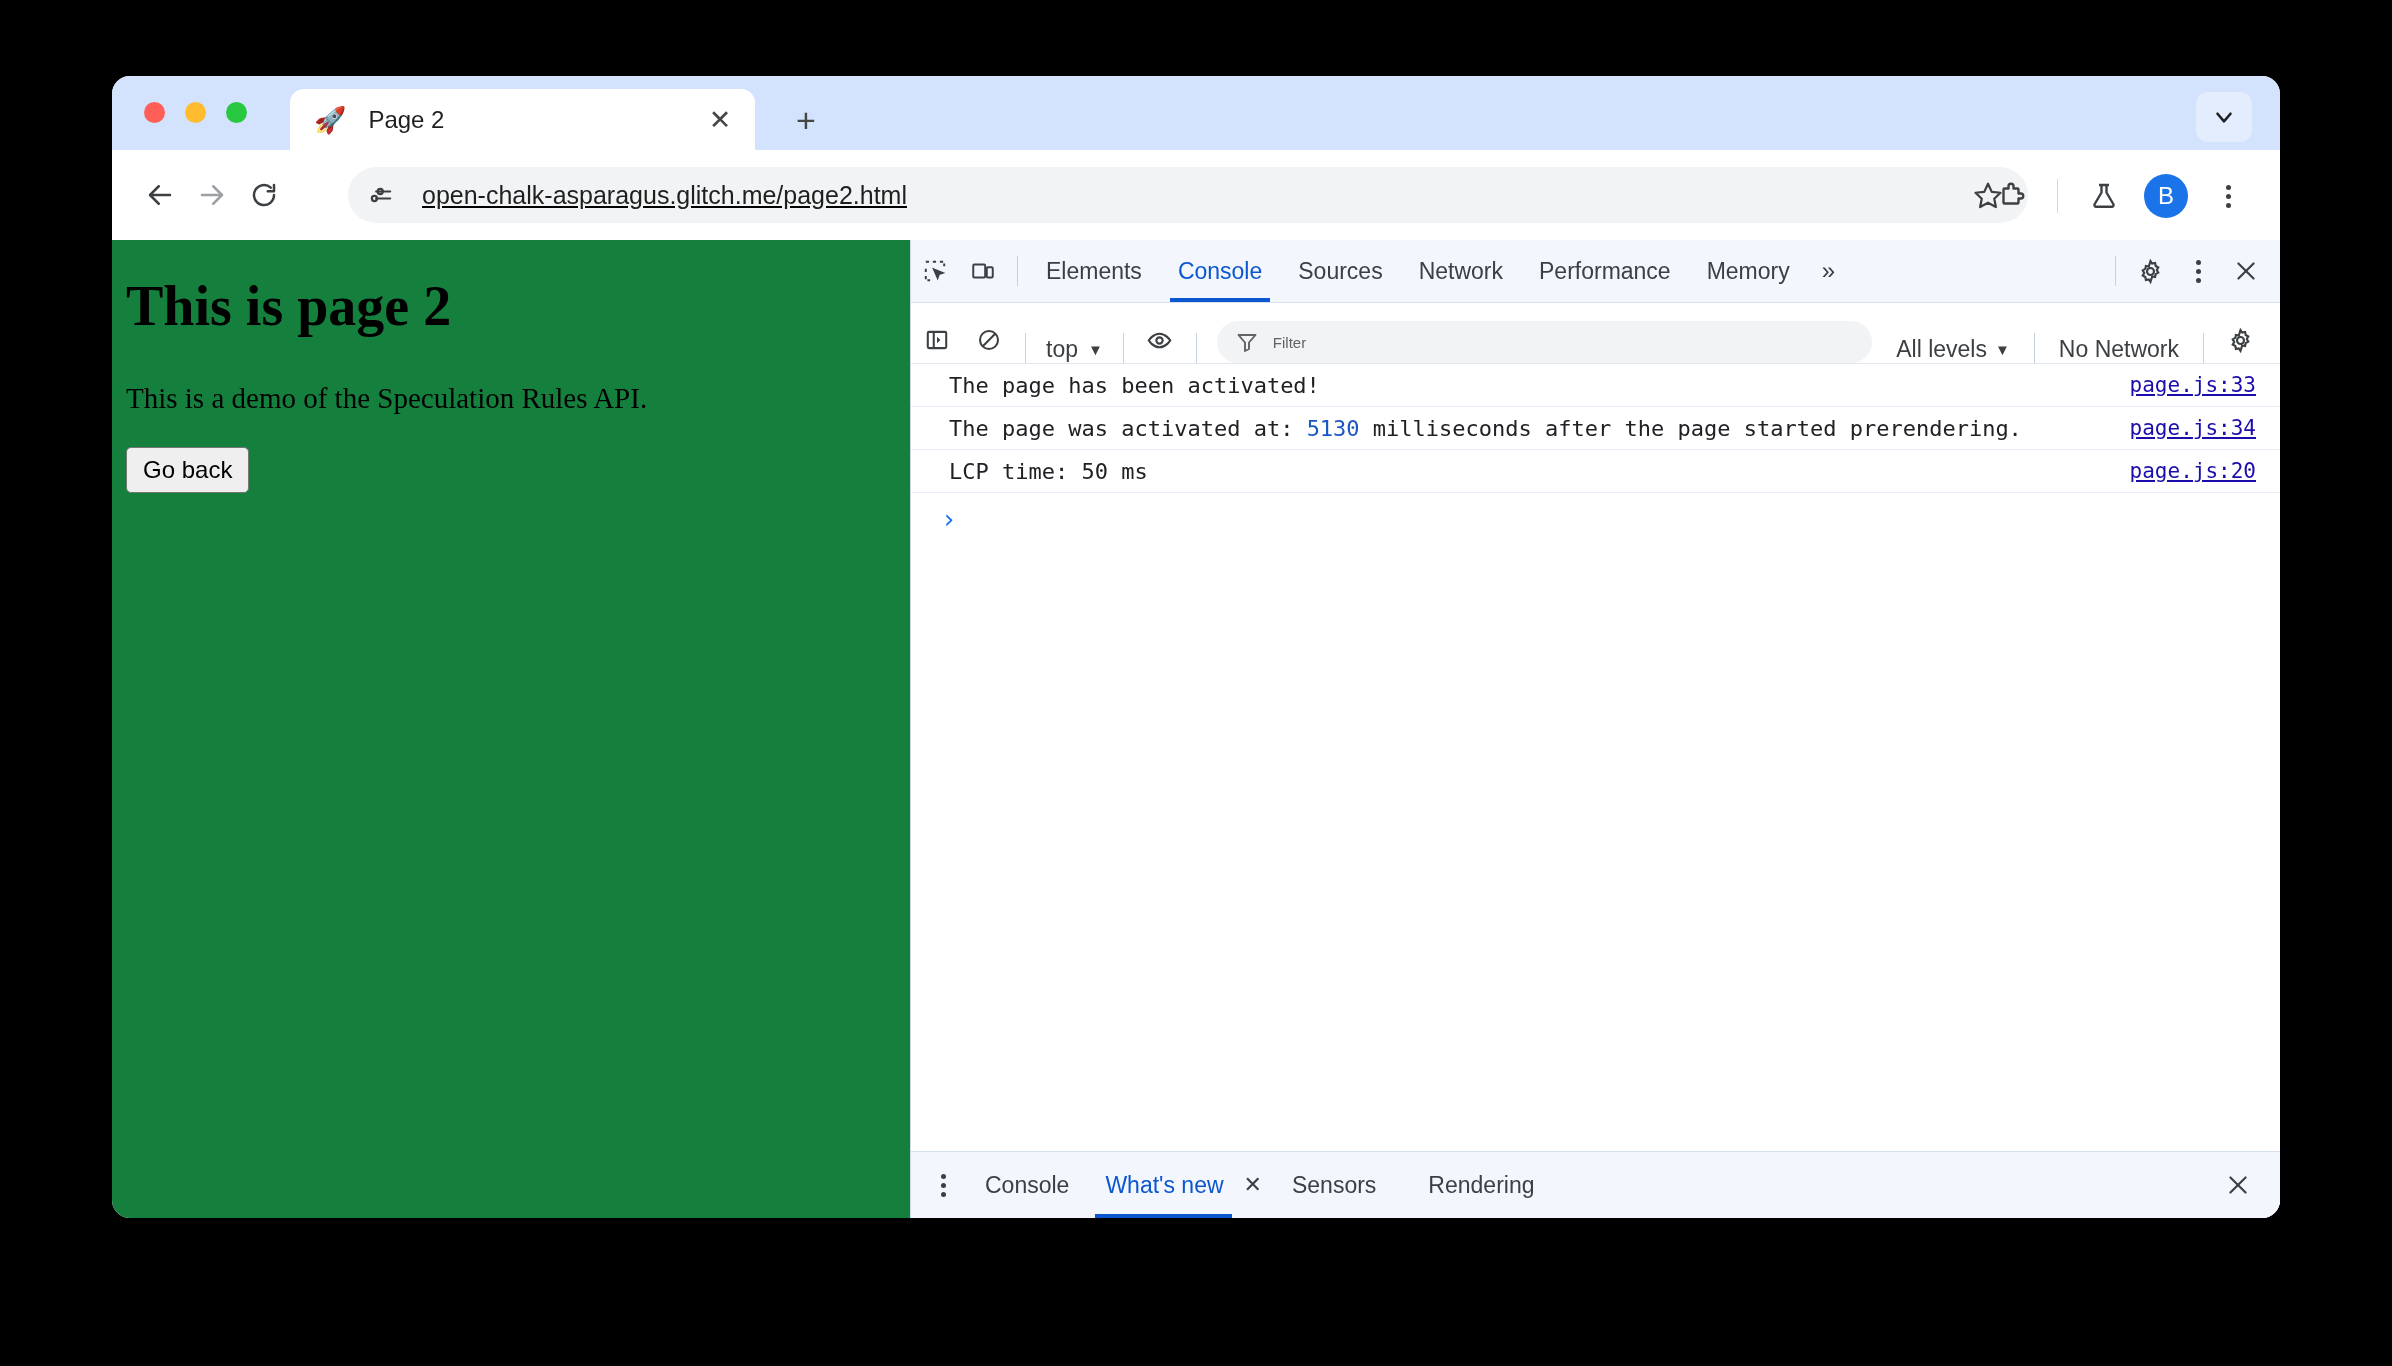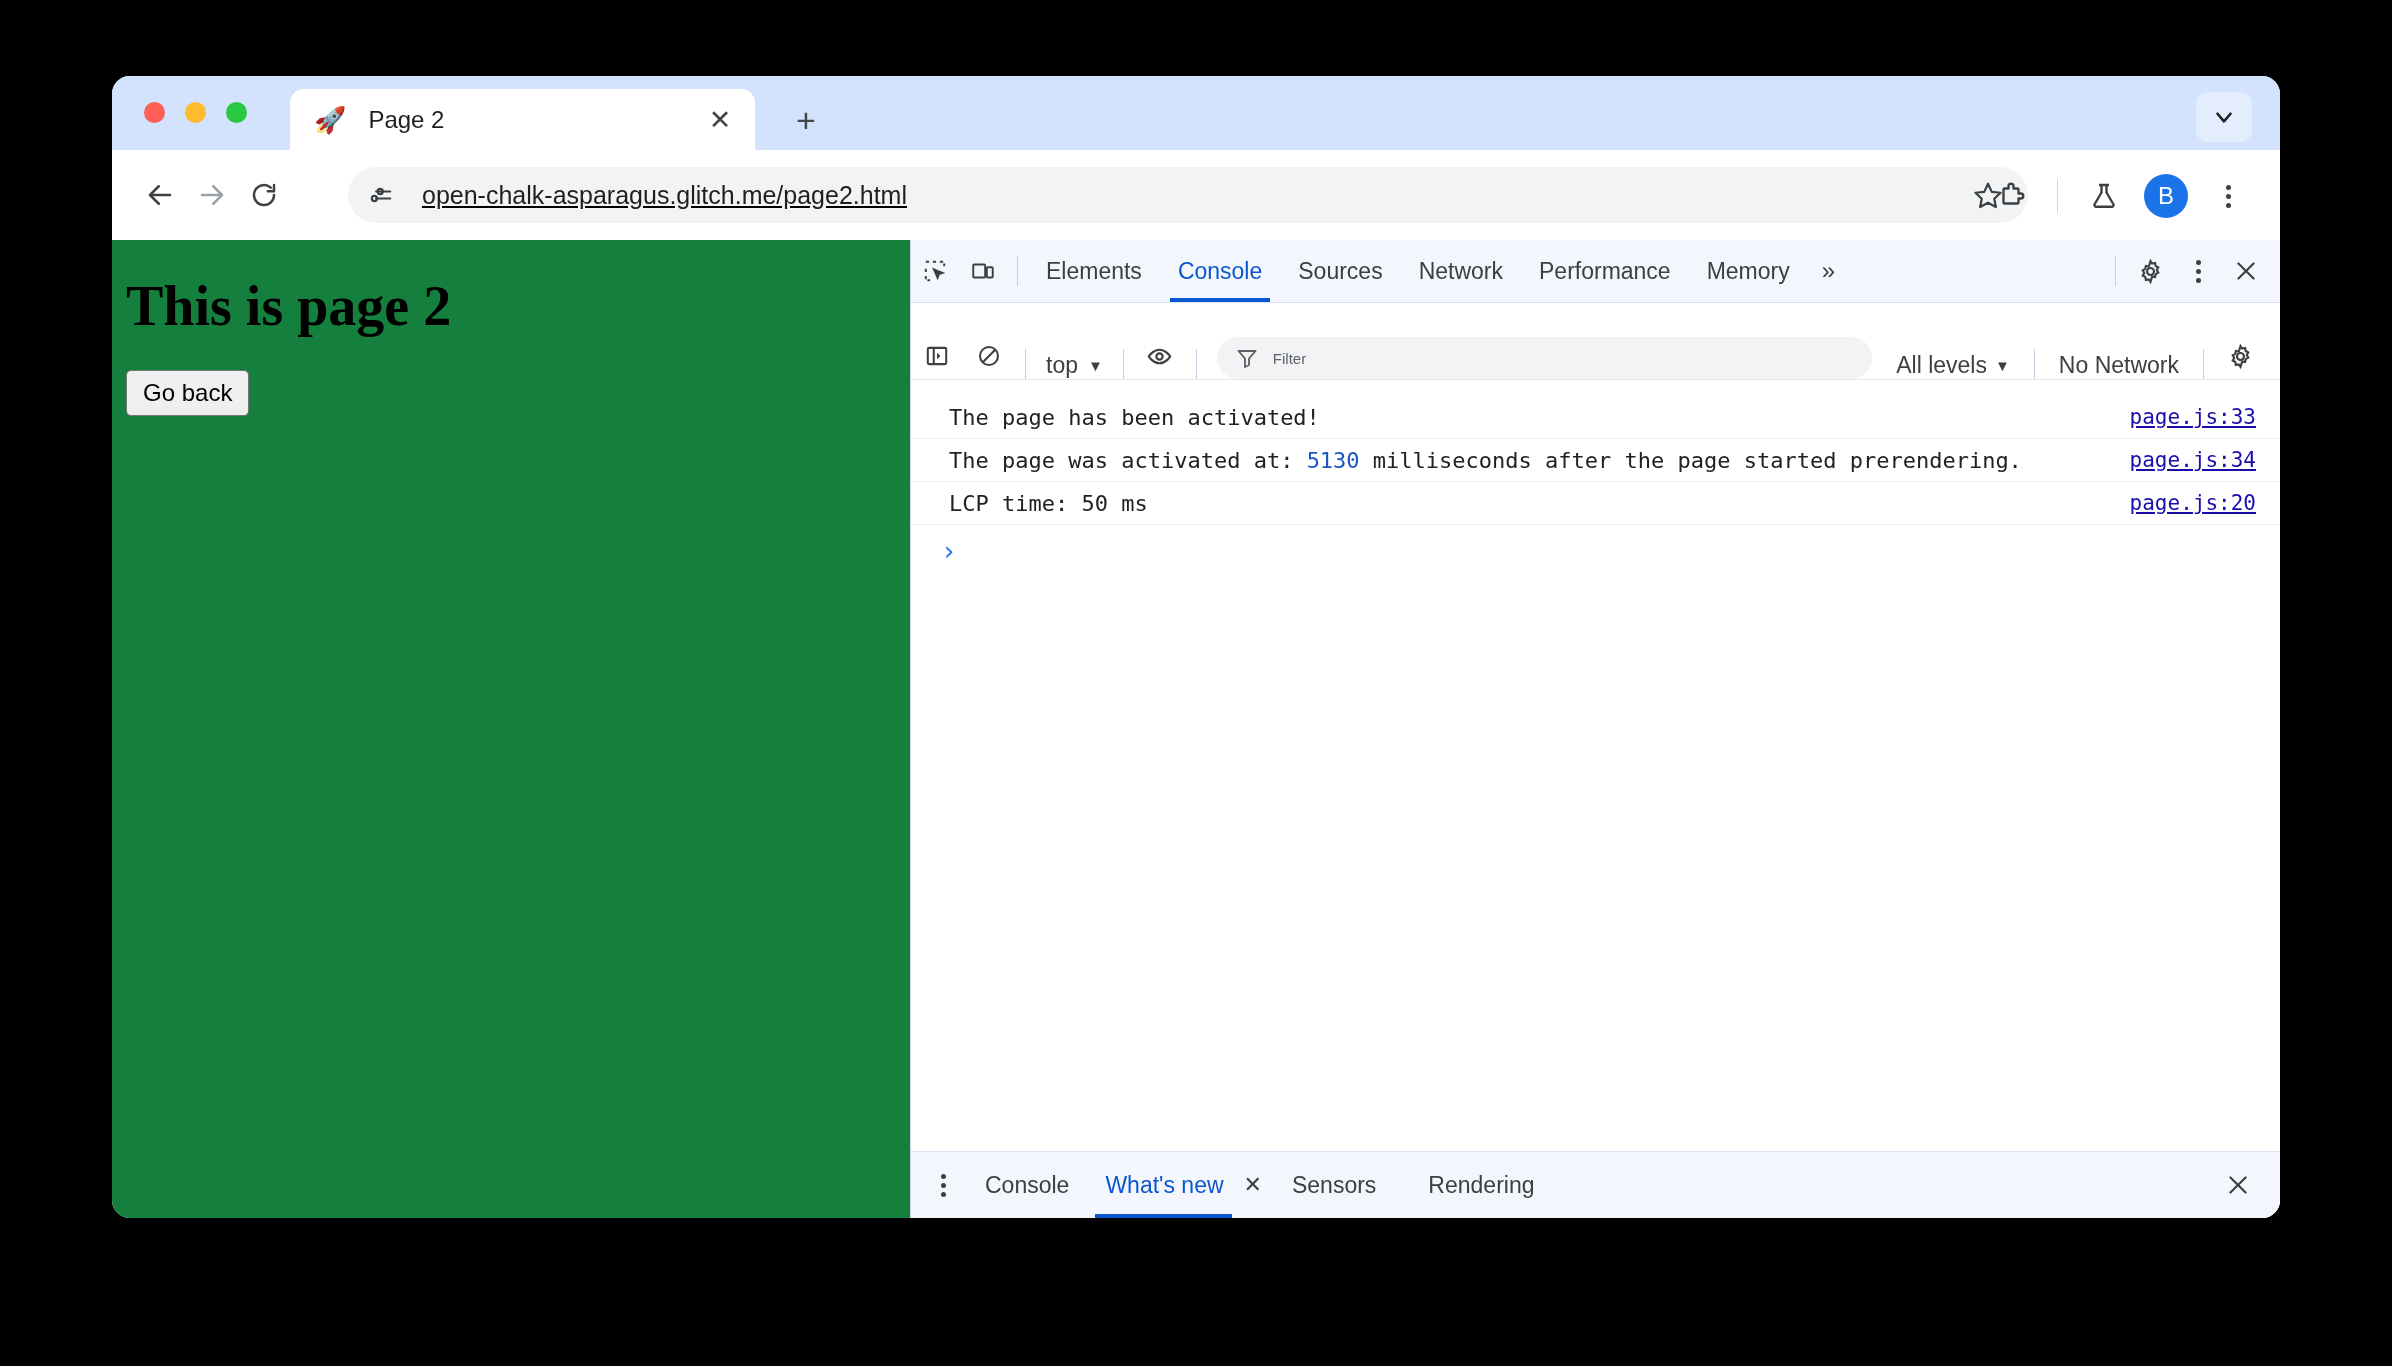--- a/index.html
+++ b/index.html
@@ -45,21 +45,21 @@
 
   
   .split{position:absolute;top:164px;left:0;right:0;bottom:0;display:flex;}
   .page{width:798px;background:#15803d;padding:0 0 0 14px;box-sizing:border-box;}
   .page h1{font-family:"Liberation Serif",serif;font-size:56px;margin:34px 0 0 0;color:#000;font-weight:bold;}
   .page p{font-family:"Liberation Serif",serif;font-size:29px;margin:44px 0 0 0;color:#000;}
   .page button.goback{margin-top:32px;font-family:"Liberation Sans",sans-serif;font-size:24px;padding:8px 16px;
           background:#efefef;border:1px solid #767676;border-radius:5px;color:#000;}
 
   
-  .devtools{flex:1;background:#fff;display:flex;flex-direction:column;border-left:1px solid #cfd8e8;gap:16px;}
+  .devtools{flex:1;background:#fff;display:flex;flex-direction:column;border-left:1px solid #cfd8e8;}
   .dt-tabbar{height:62px;background:#f3f6fc;display:flex;align-items:center;position:relative;
              border-bottom:1px solid #d7e0f0;}
   .dt-icobtn{width:48px;height:44px;display:flex;align-items:center;justify-content:center;color:#3c4043;}
   .dt-sep{width:1px;height:30px;background:#c7d0e0;margin:0 10px;}
   .dt-tab{font-size:23px;color:#3c4043;padding:0 18px;height:62px;display:flex;align-items:center;
           position:relative;white-space:nowrap;}
   .dt-tab.active{color:#0b57d0;}
   .dt-tab.active:after{content:"";position:absolute;left:10px;right:10px;bottom:0;height:4px;background:#0b57d0;}
   .dt-more{font-size:24px;color:#3c4043;padding:0 14px;}
   .dt-tabbar-right{position:absolute;right:10px;display:flex;align-items:center;}
@@ -181,20 +181,21 @@
             <i></i>
           </span>
       </div>
     </div>
   </div>
 
   <div class="split">
 
     <div class="page">
       <h1>This is page 2</h1>
+      <p>This is a demo of the Speculation Rules API.</p>
       <button class="goback">Go back</button>
     </div>
 
     <div class="devtools">
 
       <div class="dt-tabbar">
         <span class="dt-icobtn">
           <svg viewBox="0 0 24 24" width="26" height="26" fill="none" stroke="#3c4043" stroke-width="1.8">
             <path d="M3.5 3.5h4M10 3.5h4M16.5 3.5h4v4M3.5 10v4M3.5 16.5v4h4" stroke-dasharray="3 2.5"></path>
             <path d="M11 10.5l8 3.2-3.4 1.2-1.2 3.4z" fill="#3c4043"></path>

